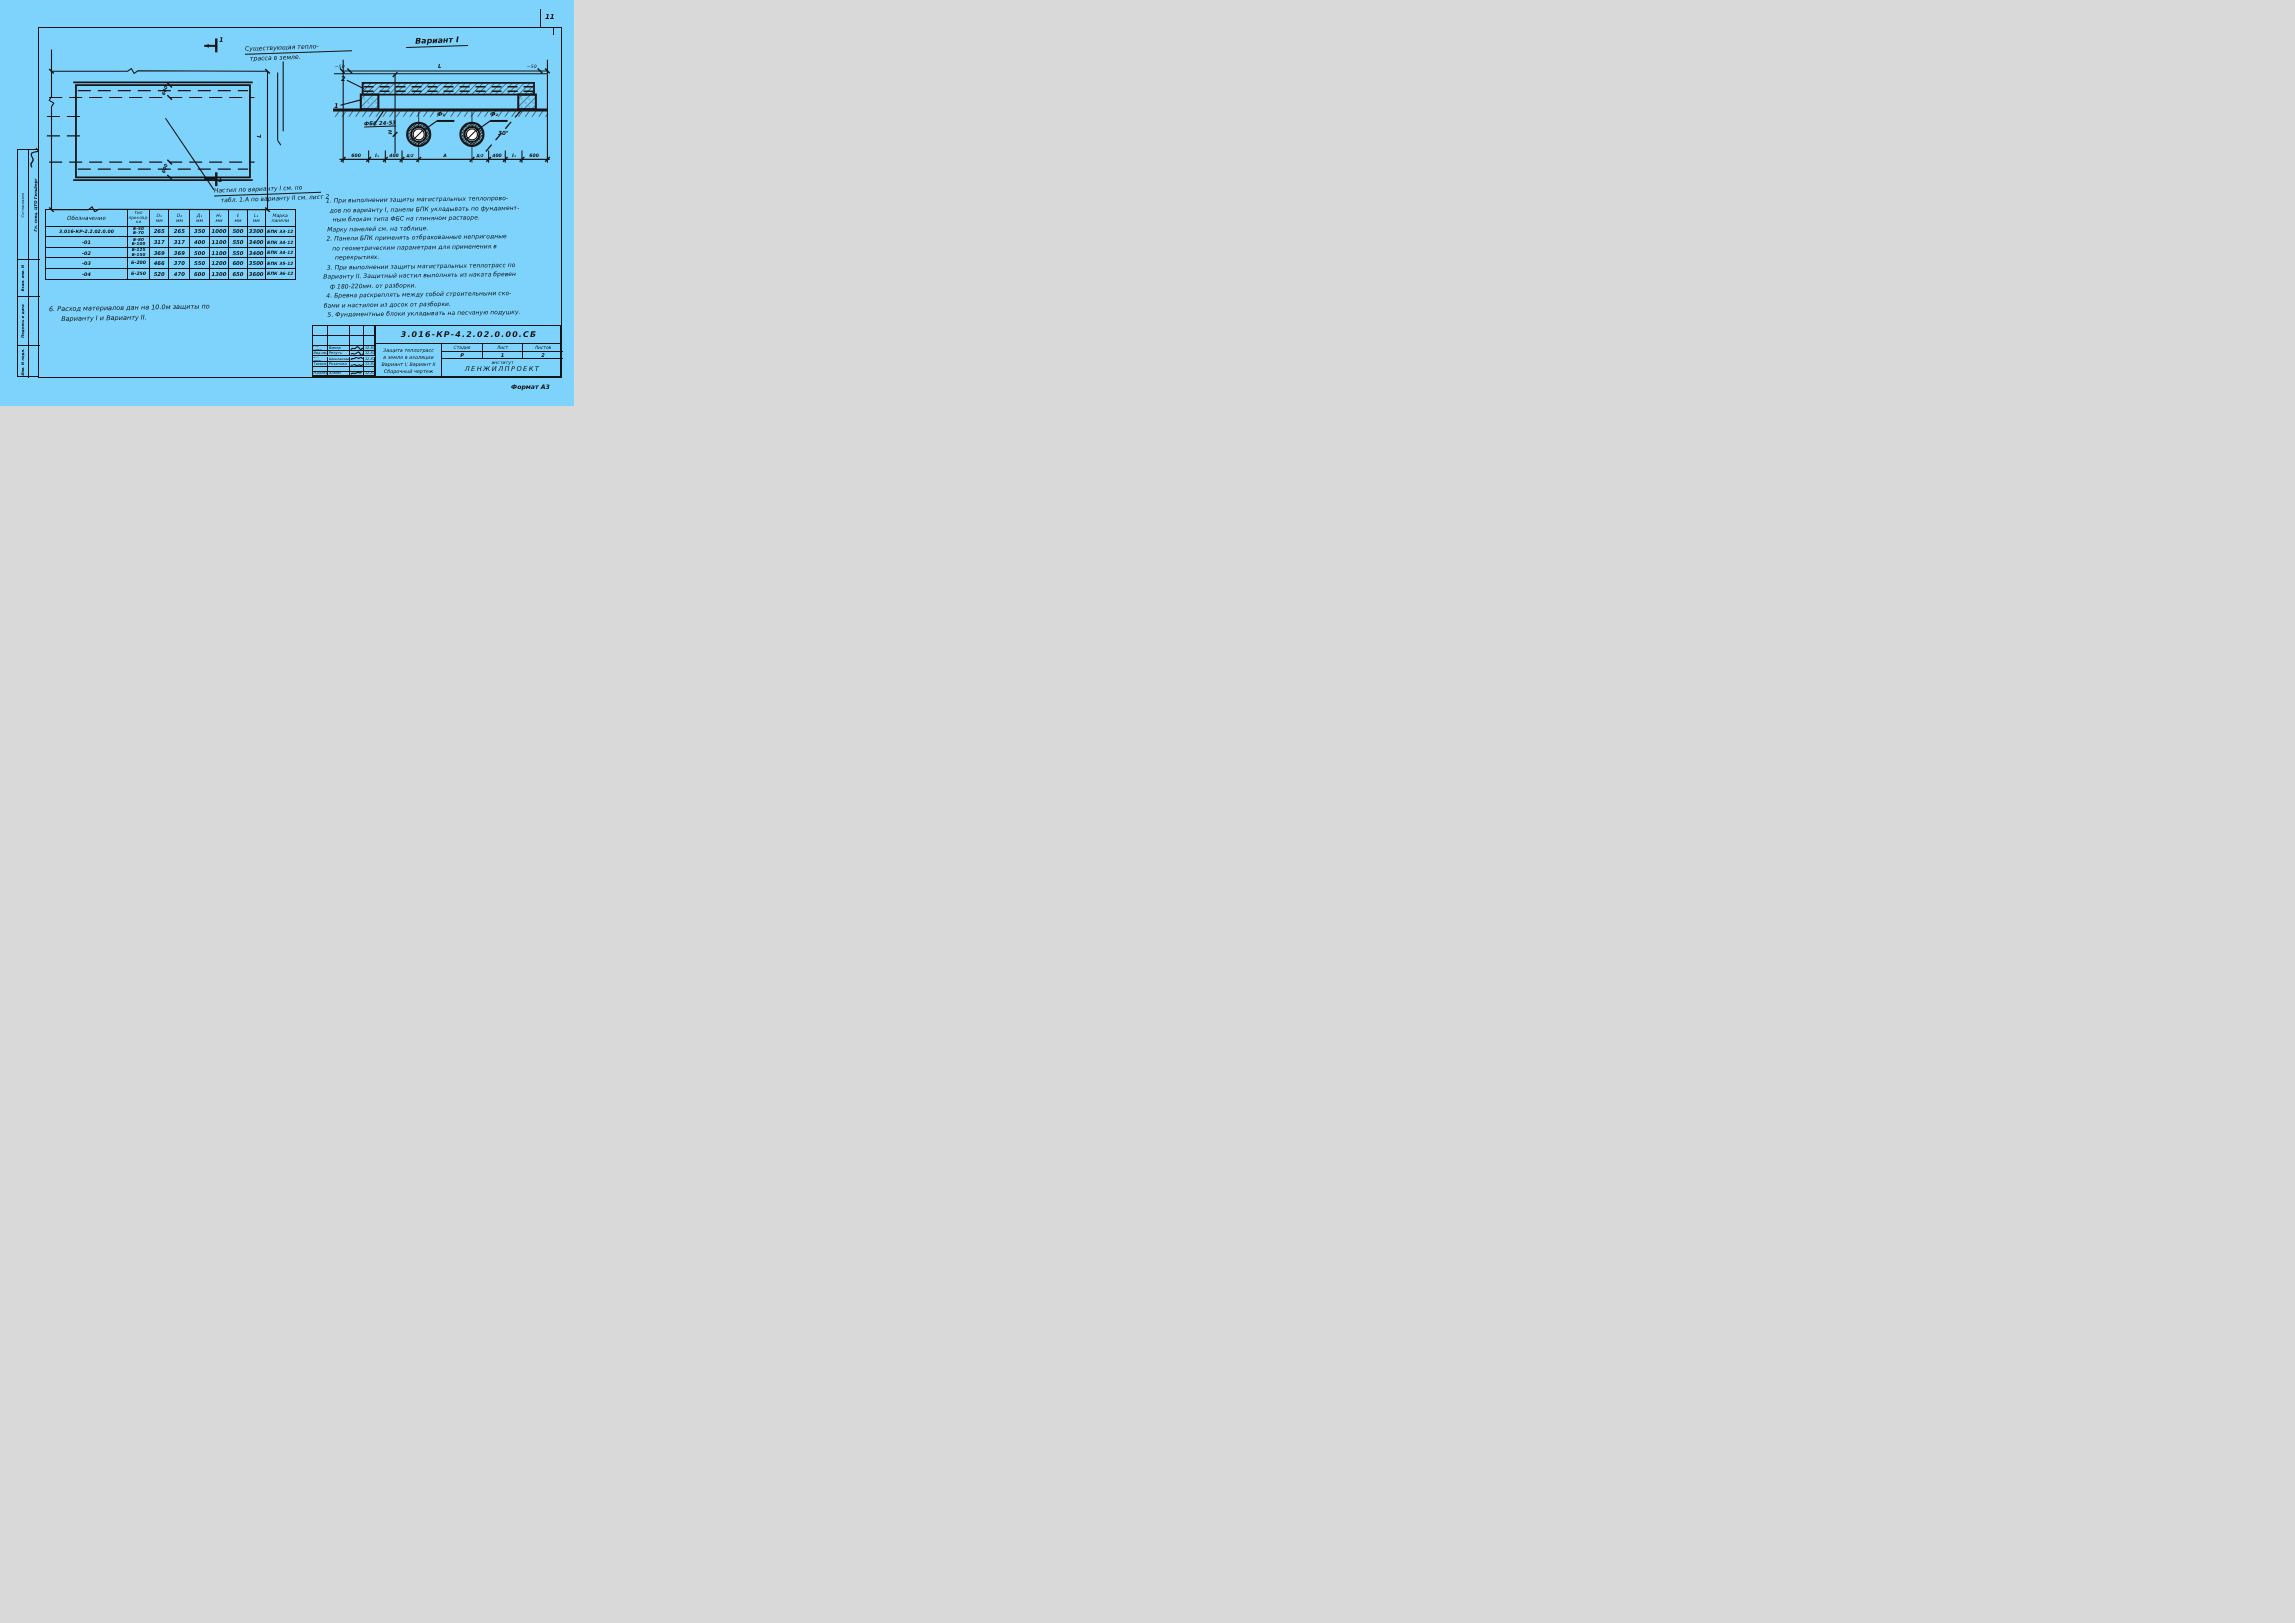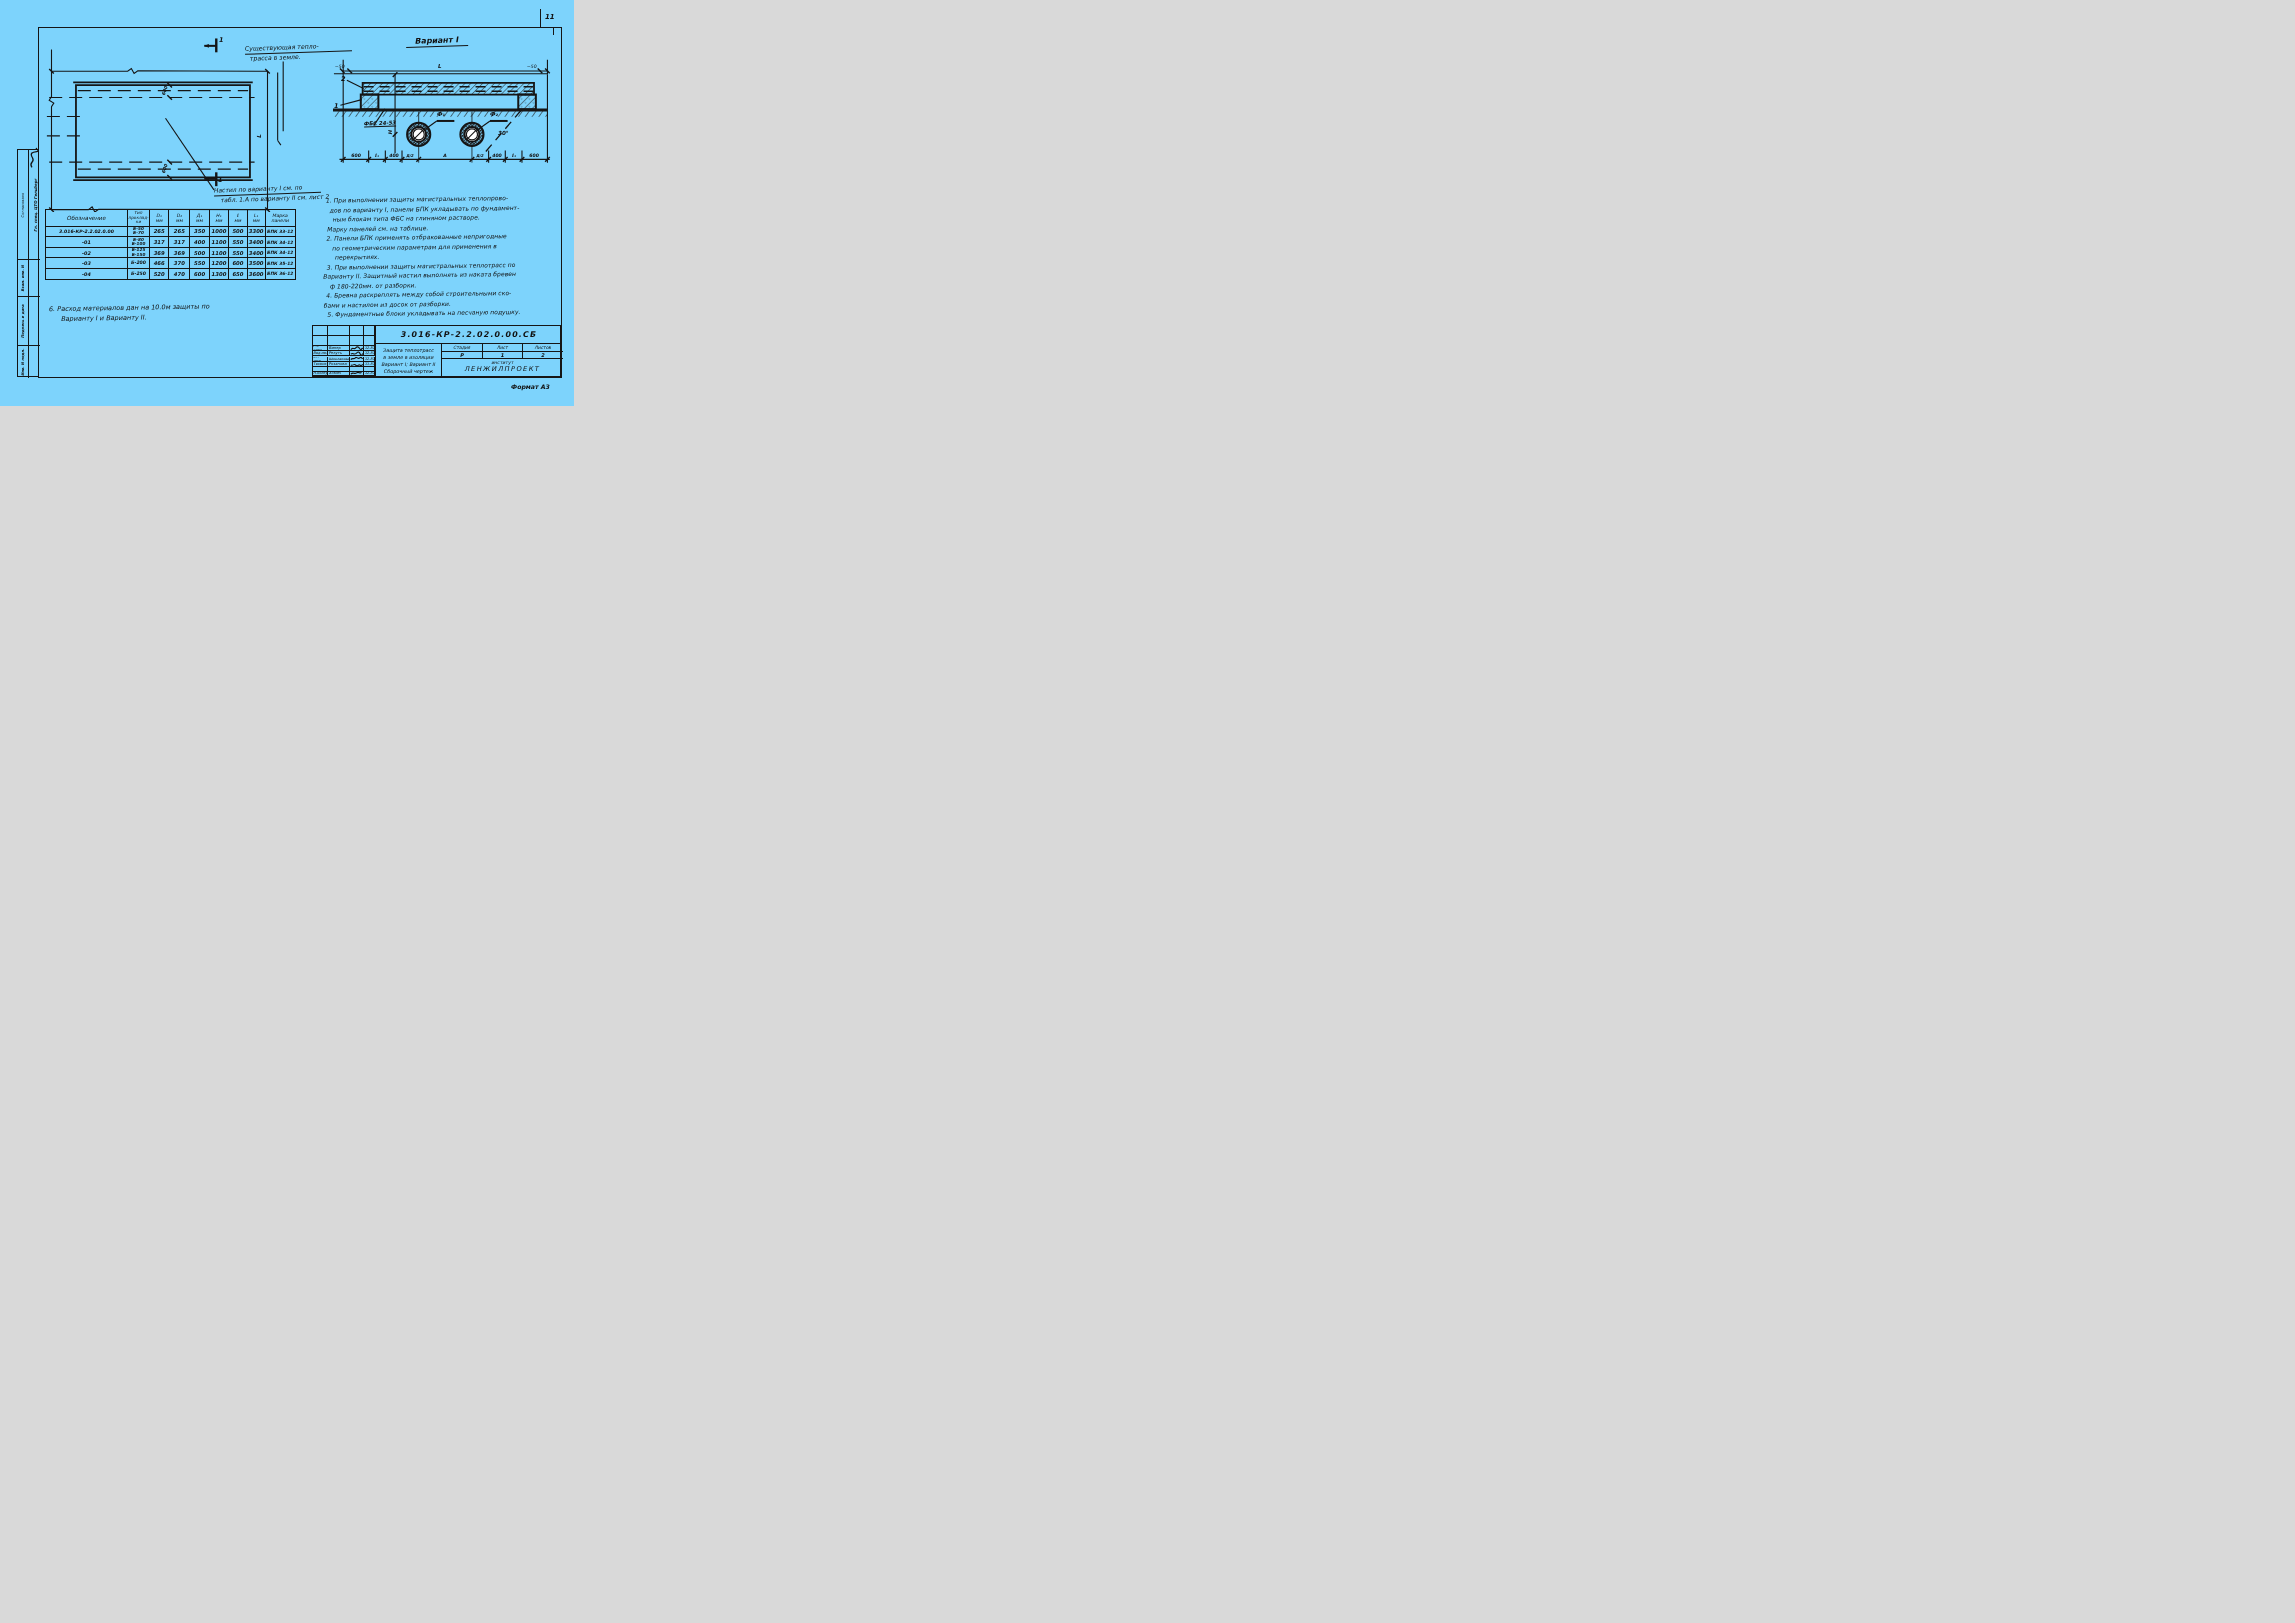--- a/index.html
+++ b/index.html
@@ -426,21 +426,21 @@
       <div class="abs sg-cell hw" style="left:15px;top:45px;width:22px;height:4.6px;padding-left:0.9px;font-size:3.7px;">Хомич</div>
       <div class="abs sg-cell" style="left:37px;top:45px;width:14.3px;height:4.6px;">
         <svg class="sig-svg" width="14" height="4.6" viewBox="0 0 30 10">
             <path d="M2,7 C7,1 10,8 15,4 S22,7 26,3 29,6" fill="none" stroke="#151515" stroke-width="1.1"></path>
           </svg>
       </div>
       <div class="abs sg-cell hw" style="left:51px;top:45px;width:11px;height:4.6px;padding-left:0.9px;">12.87</div>
     </div>
 
     <div class="abs hw" style="left:62px;top:0;width:187px;height:18px;border-left:0.7px solid #151515;border-bottom:0.7px solid #151515;box-sizing:border-box;display:flex;align-items:center;justify-content:center;">
-      <span class="lbl" style="font-size:7.9px;font-weight:600;letter-spacing:1.2px;">3.016-КР-2.2.02.0.00.СБ</span>
+      <span class="lbl" style="font-size:7.9px;font-weight:600;letter-spacing:1.2px;">3.016-КР-4.2.02.0.00.СБ</span>
     </div>
 
     <div class="abs hw" style="left:62px;top:18px;width:66px;height:32px;border-left:0.7px solid #151515;box-sizing:border-box;text-align:center;font-size:4.9px;line-height:7px;padding-top:2.8px;">
       <div class="lbl">Защита теплотрасс</div>
       <div class="lbl">в земле  в изоляции</div>
       <div class="lbl">Вариант I;  Вариант II</div>
       <div class="lbl">Сборочный чертеж</div>
     </div>
 
     <div class="abs" style="left:128px;top:18px;width:121px;height:32px;border-left:0.7px solid #151515;box-sizing:border-box;">

